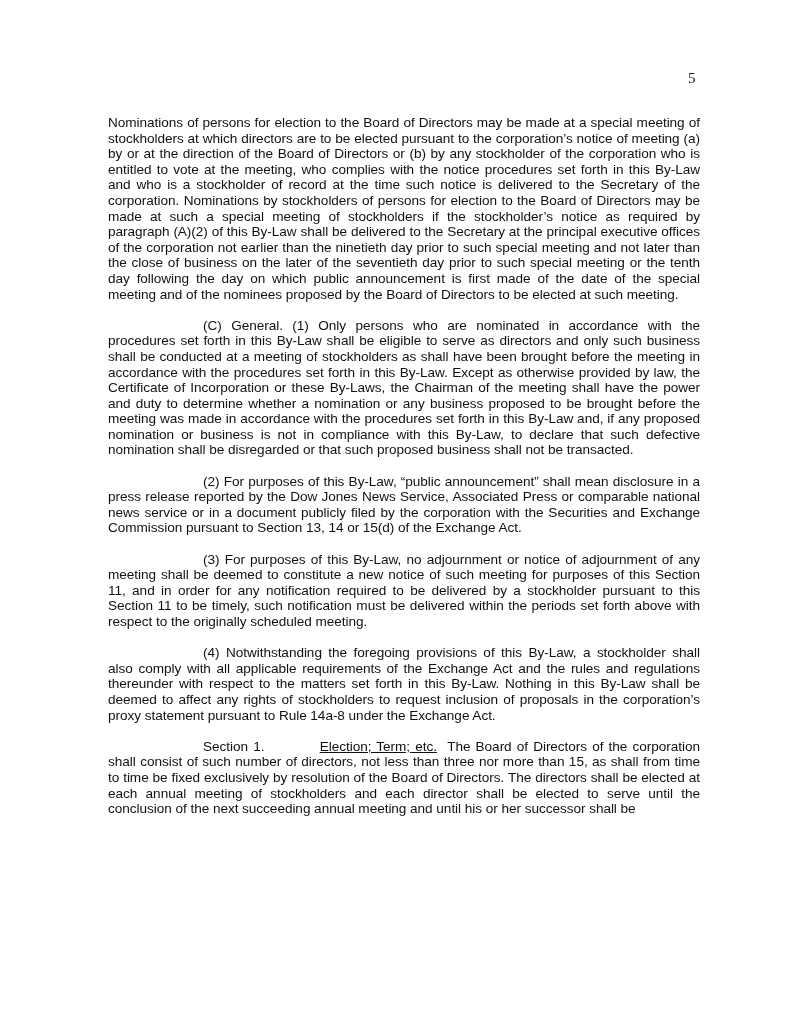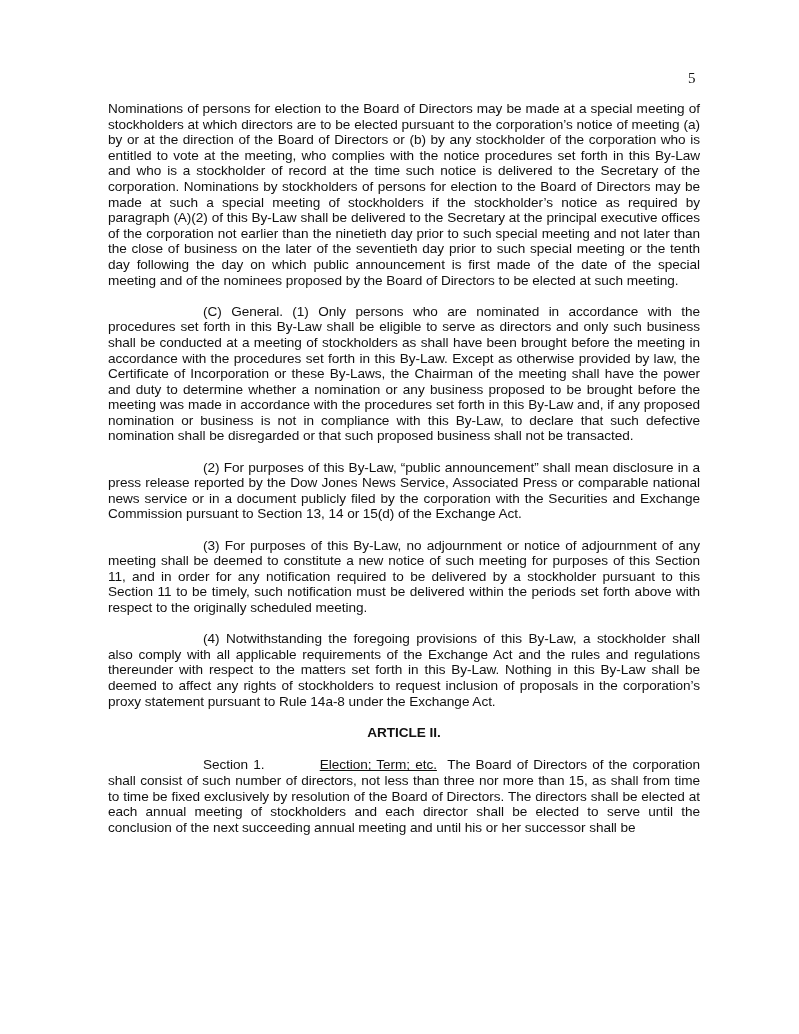--- a/index.html
+++ b/index.html
@@ -18,21 +18,21 @@
     .page-number {
       position: absolute;
       top: 70px;
       left: 688px;
       font-family: "Liberation Serif", serif;
       font-size: 15px;
     }
     .content {
       position: absolute;
       left: 108px;
-      top: 101px;
+      top: 115px;
       width: 592px;
       font-size: 13.6px;
       line-height: 15.6px;
       letter-spacing: -0.05px;
     }
     .para {
       margin: 0 0 15.6px 0;
       text-align: justify;
       text-align-last: left;
       hyphens: none;
@@ -57,17 +57,16 @@
 <div>
   <div class="page-number">5</div>
 
   <div class="content">
     <p class="para">Nominations of persons for election to the Board of Directors may be made at a special meeting of stockholders at which directors are to be elected pursuant to the corporation’s notice of meeting (a) by or at the direction of the Board of Directors or (b) by any stockholder of the corporation who is entitled to vote at the meeting, who complies with the notice procedures set forth in this By-Law and who is a stockholder of record at the time such notice is delivered to the Secretary of the corporation.  Nominations by stockholders of persons for election to the Board of Directors may be made at such a special meeting of stockholders if the stockholder’s notice as required by paragraph (A)(2) of this By-Law shall be delivered to the Secretary at the principal executive offices of the corporation not earlier than the ninetieth day prior to such special meeting and not later than the close of business on the later of the seventieth day prior to such special meeting or the tenth day following the day on which public announcement is first made of the date of the special meeting and of the nominees proposed by the Board of Directors to be elected at such meeting.</p>
     <p class="para indent">(C)  General.  (1) Only persons who are nominated in accordance with the procedures set forth in this By-Law shall be eligible to serve as directors and only such business shall be conducted at a meeting of stockholders as shall have been brought before the meeting in accordance with the procedures set forth in this By-Law.  Except as otherwise provided by law, the Certificate of Incorporation or these By-Laws, the Chairman of the meeting shall have the power and duty to determine whether a nomination or any business proposed to be brought before the meeting was made in accordance with the procedures set forth in this By-Law and, if any proposed nomination or business is not in compliance with this By-Law, to declare that such defective nomination shall be disregarded or that such proposed business shall not be transacted.</p>
     <p class="para indent">(2)  For purposes of this By-Law, “public announcement” shall mean disclosure in a press release reported by the Dow Jones News Service, Associated Press or comparable national news service or in a document publicly filed by the corporation with the Securities and Exchange Commission pursuant to Section 13, 14 or 15(d) of the Exchange Act.</p>
     <p class="para indent">(3)  For purposes of this By-Law, no adjournment or notice of adjournment of any meeting shall be deemed to constitute a new notice of such meeting for purposes of this Section 11, and in order for any notification required to be delivered by a stockholder pursuant to this Section 11 to be timely, such notification must be delivered within the periods set forth above with respect to the originally scheduled meeting.</p>
     <p class="para indent">(4)  Notwithstanding the foregoing provisions of this By-Law, a stockholder shall also comply with all applicable requirements of the Exchange Act and the rules and regulations thereunder with respect to the matters set forth in this By-Law.  Nothing in this By-Law shall be deemed to affect any rights of stockholders to request inclusion of proposals in the corporation’s proxy statement pursuant to Rule 14a-8 under the Exchange Act.</p>
 
-    <div class="heading">ARTICLE II.</div>
 
     <p class="para indent"><span>Section 1.</span>&nbsp;&nbsp;<span class="underline">Election; Term; etc.</span>&nbsp;&nbsp;<span>The Board of Directors of the corporation shall consist of such number of directors, not less than three nor more than 15, as shall from time to time be fixed exclusively by resolution of the Board of Directors.  The directors shall be elected at each annual meeting of stockholders and each director shall be elected to serve until the conclusion of the next succeeding annual meeting and until his or her successor shall be</span></p>
   </div>
 </div>
 
 </body></html>

